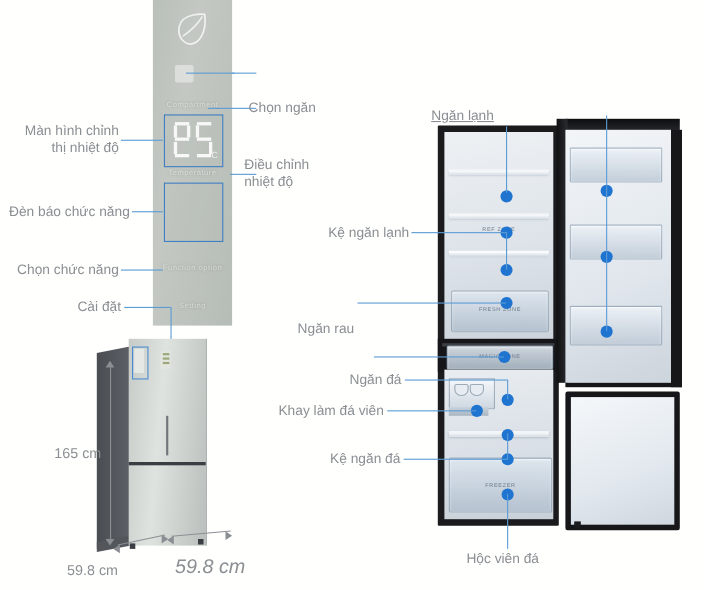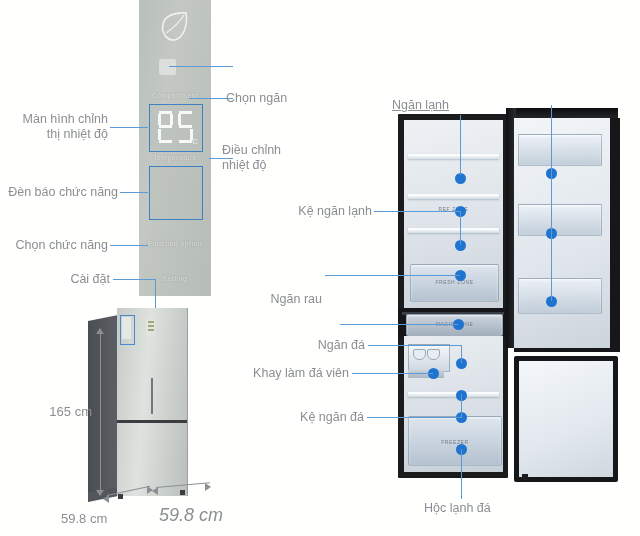--- a/index.html
+++ b/index.html
@@ -259,15 +259,15 @@
   <div class="ln h" style="left:367px;top:417px;width:94px;"></div>
   <div class="ln v" style="left:461px;top:394px;height:24px;"></div>
   <div class="ln v" style="left:461px;top:449px;height:50px;"></div>
 
   <div class="lbl" style="left:392px;top:98px;text-decoration:underline;">Ngăn lạnh</div>
   <div class="lbl r" style="left:288px;top:204px;width:84px;">Kệ ngăn lạnh</div>
   <div class="lbl r" style="left:240px;top:268px;width:82px;margin-top:24px;">Ngăn rau</div>
   <div class="lbl r" style="left:286px;top:338px;width:79px;">Ngăn đá</div>
   <div class="lbl r" style="left:272px;top:410px;width:92px;">Kệ ngăn đá</div>
   <div class="lbl r" style="left:244px;top:366px;width:105px;">Khay làm đá viên</div>
-  <div class="lbl" style="left:424px;top:501px;">Hộc lạnh đá</div>
+  <div class="lbl" style="left:424px;top:501px;">Hộc viên đá</div>
 
 </div>
 
 </body></html>

